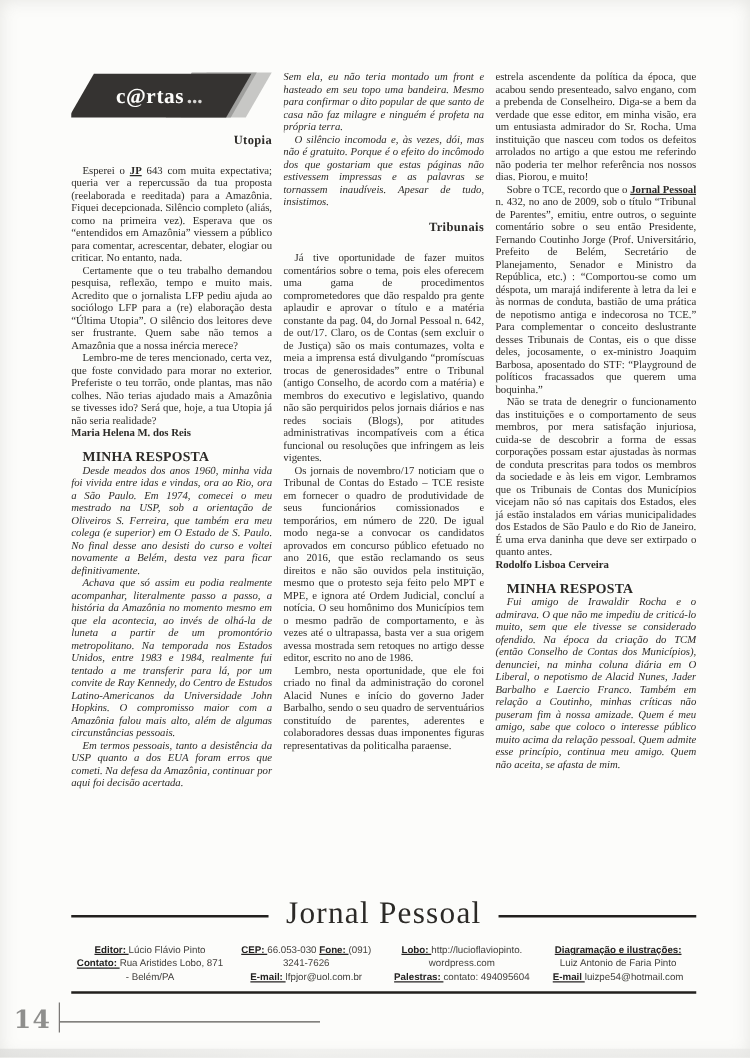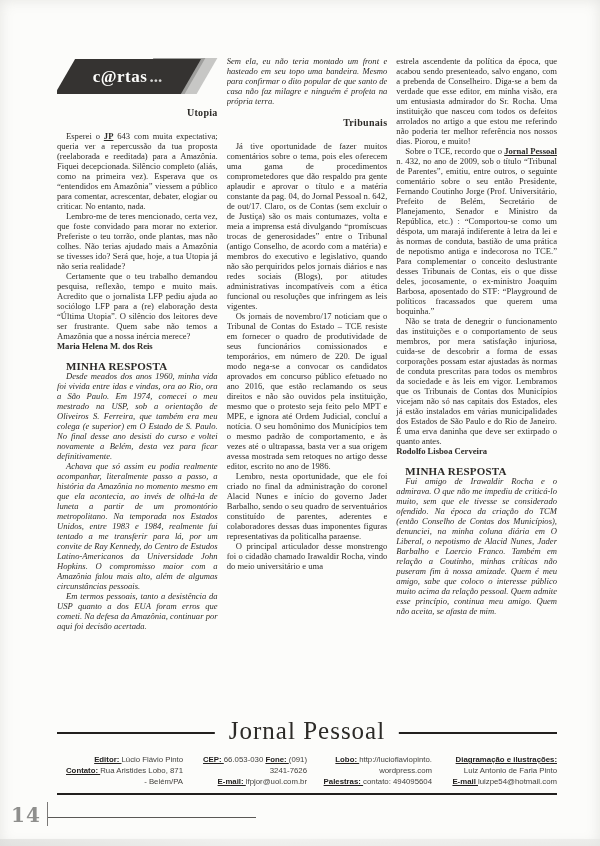--- a/index.html
+++ b/index.html
@@ -30,21 +30,21 @@
   .logo-dots{font-family:"Liberation Serif",serif;font-weight:bold;font-size:17px;color:#d6d6d4;margin-left:2px;}
   
   .footerwrap{position:absolute;left:57px;top:719px;width:500px;}
   .masthead{position:relative;height:32px;}
   .masthead-rule{position:absolute;left:0;right:0;top:13px;border-top:2px solid #22201e;}
   .masthead-title{position:absolute;left:50%;transform:translateX(-50%);top:-2px;background:#fcfcfa;
                   padding:0 14px;font-family:"Liberation Serif",serif;font-size:25px;color:#2c2a27;
                   letter-spacing:1px;white-space:nowrap;}
   .footer-grid{display:grid;grid-template-columns:126px 124px 125px 125px;column-gap:0;margin-top:3px;}
   .fline{font-family:"Liberation Sans",sans-serif;font-size:7.8px;line-height:11px;color:#413f3c;
-         text-align:right;text-indent:0;}
+         text-align:center;text-indent:0;}
   .fline .b{color:#232120;}
   .bottom-rule{border-top:2px solid #22201e;margin-top:6px;}
   
   .page-num{position:absolute;left:11px;top:803px;font-family:"DejaVu Serif",serif;font-weight:bold;
             font-size:20px;color:#8f8f8d;letter-spacing:1px;}
   .crop-v{position:absolute;left:47px;top:802px;width:1px;height:24px;background:#7b7977;}
   .crop-h{position:absolute;left:48px;top:817px;width:208px;height:1px;background:#5a5855;}
   .edition{position:absolute;left:56px;top:856px;font-family:"Liberation Sans",sans-serif;
            font-size:7.5px;letter-spacing:.7px;color:#4c4946;white-space:nowrap;}
   .smudge{position:absolute;left:0;top:839px;width:100%;height:7px;
@@ -64,38 +64,38 @@
         <div class="logo-main">
           <div class="logo-inner">
             <span class="logo-text">c@rtas</span>
             <span class="logo-dots">...</span>
           </div>
         </div>
       </div>
       <div>
           <p class="blk heading-letter"><span>Utopia</span></p>
           <p class="blk para"><span>Esperei o </span><span class="b">JP</span><span> 643 com muita expectativa; queria ver a repercussão da tua proposta (reelaborada e reeditada) para a Amazônia. Fiquei decepcionada. Silêncio completo (aliás, como na primeira vez). Esperava que os “entendidos em Amazônia” viessem a público para comentar, acrescentar, debater, elogiar ou criticar. No entanto, nada.</span></p>
+          <p class="blk para"><span>Certamente que o teu trabalho demandou pesquisa, reflexão, tempo e muito mais. Acredito que o jornalista LFP pediu ajuda ao sociólogo LFP para a (re) elaboração desta “Última Utopia”. O silêncio dos leitores deve ser frustrante. Quem sabe não temos a Amazônia que a nossa inércia merece?</span></p>
           <p class="blk para"><span>Lembro-me de teres mencionado, certa vez, que foste convidado para morar no exterior. Preferiste o teu torrão, onde plantas, mas não colhes. Não terias ajudado mais a Amazônia se tivesses ido? Será que, hoje, a tua Utopia já não seria realidade?</span></p>
-          <p class="blk para"><span>Certamente que o teu trabalho demandou pesquisa, reflexão, tempo e muito mais. Acredito que o jornalista LFP pediu ajuda ao sociólogo LFP para a (re) elaboração desta “Última Utopia”. O silêncio dos leitores deve ser frustrante. Quem sabe não temos a Amazônia que a nossa inércia merece?</span></p>
           <p class="blk signature"><span>Maria Helena M. dos Reis</span></p>
           <p class="blk heading-response"><span>MINHA RESPOSTA</span></p>
           <p class="blk para-italic"><span>Desde meados dos anos 1960, minha vida foi vivida entre idas e vindas, ora ao Rio, ora a São Paulo. Em 1974, comecei o meu mestrado na USP, sob a orientação de Oliveiros S. Ferreira, que também era meu colega (e superior) em O Estado de S. Paulo. No final desse ano desisti do curso e voltei novamente a Belém, desta vez para ficar definitivamente.</span></p>
           <p class="blk para-italic"><span>Achava que só assim eu podia realmente acompanhar, literalmente passo a passo, a história da Amazônia no momento mesmo em que ela acontecia, ao invés de olhá-la de luneta a partir de um promontório metropolitano. Na temporada nos Estados Unidos, entre 1983 e 1984, realmente fui tentado a me transferir para lá, por um convite de Ray Kennedy, do Centro de Estudos Latino-Americanos da Universidade John Hopkins. O compromisso maior com a Amazônia falou mais alto, além de algumas circunstâncias pessoais.</span></p>
           <p class="blk para-italic"><span>Em termos pessoais, tanto a desistência da USP quanto a dos EUA foram erros que cometi. Na defesa da Amazônia, continuar por aqui foi decisão acertada.</span></p>
         </div>
     </div>
 
     <div class="col">
       <div>
           <p class="blk para-italic-noindent"><span>Sem ela, eu não teria montado um front e hasteado em seu topo uma bandeira. Mesmo para confirmar o dito popular de que santo de casa não faz milagre e ninguém é profeta na própria terra.</span></p>
+          <p class="blk para-italic"><span>O silêncio incomoda e, às vezes, dói, mas não é gratuito. Porque é o efeito do incômodo dos que gostariam que estas páginas não estivessem impressas e as palavras se tornassem inaudíveis. Apesar de tudo, insistimos.</span></p>
           <p class="blk heading-letter"><span>Tribunais</span></p>
           <p class="blk para"><span>Já tive oportunidade de fazer muitos comentários sobre o tema, pois eles oferecem uma gama de procedimentos comprometedores que dão respaldo pra gente aplaudir e aprovar o título e a matéria constante da pag. 04, do Jornal Pessoal n. 642, de out/17. Claro, os de Contas (sem excluir o de Justiça) são os mais contumazes, volta e meia a imprensa está divulgando “promíscuas trocas de generosidades” entre o Tribunal (antigo Conselho, de acordo com a matéria) e membros do executivo e legislativo, quando não são perquiridos pelos jornais diários e nas redes sociais (Blogs), por atitudes administrativas incompatíveis com a ética funcional ou resoluções que infringem as leis vigentes.</span></p>
           <p class="blk para"><span>Os jornais de novembro/17 noticiam que o Tribunal de Contas do Estado – TCE resiste em fornecer o quadro de produtividade de seus funcionários comissionados e temporários, em número de 220. De igual modo nega-se a convocar os candidatos aprovados em concurso público efetuado no ano 2016, que estão reclamando os seus direitos e não são ouvidos pela instituição, mesmo que o protesto seja feito pelo MPT e MPE, e ignora até Ordem Judicial, concluí a notícia. O seu homônimo dos Municípios tem o mesmo padrão de comportamento, e às vezes até o ultrapassa, basta ver a sua origem avessa mostrada sem retoques no artigo desse editor, escrito no ano de 1986.</span></p>
           <p class="blk para"><span>Lembro, nesta oportunidade, que ele foi criado no final da administração do coronel Alacid Nunes e início do governo Jader Barbalho, sendo o seu quadro de serventuários constituído de parentes, aderentes e colaboradores dessas duas imponentes figuras representativas da politicalha paraense.</span></p>
-          <p class="blk para"><span>O principal articulador desse monstrengo foi o cidadão chamado Irawaldir Rocha, vindo do meio universitário e uma</span></p>
         </div>
     </div>
 
     <div class="col">
       <div>
           <p class="blk para-noindent"><span>estrela ascendente da política da época, que acabou sendo presenteado, salvo engano, com a prebenda de Conselheiro. Diga-se a bem da verdade que esse editor, em minha visão, era um entusiasta admirador do Sr. Rocha. Uma instituição que nasceu com todos os defeitos arrolados no artigo a que estou me referindo não poderia ter melhor referência nos nossos dias. Piorou, e muito!</span></p>
           <p class="blk para"><span>Sobre o TCE, recordo que o </span><span class="b">Jornal Pessoal</span><span> n. 432, no ano de 2009, sob o título “Tribunal de Parentes”, emitiu, entre outros, o seguinte comentário sobre o seu então Presidente, Fernando Coutinho Jorge (Prof. Universitário, Prefeito de Belém, Secretário de Planejamento, Senador e Ministro da República, etc.) : “Comportou-se como um déspota, um marajá indiferente à letra da lei e às normas de conduta, bastião de uma prática de nepotismo antiga e indecorosa no TCE.” Para complementar o conceito deslustrante desses Tribunais de Contas, eis o que disse deles, jocosamente, o ex-ministro Joaquim Barbosa, aposentado do STF: “Playground de políticos fracassados que querem uma boquinha.”</span></p>
           <p class="blk para"><span>Não se trata de denegrir o funcionamento das instituições e o comportamento de seus membros, por mera satisfação injuriosa, cuida-se de descobrir a forma de essas corporações possam estar ajustadas às normas de conduta prescritas para todos os membros da sociedade e às leis em vigor. Lembramos que os Tribunais de Contas dos Municípios vicejam não só nas capitais dos Estados, eles já estão instalados em várias municipalidades dos Estados de São Paulo e do Rio de Janeiro. É uma erva daninha que deve ser extirpado o quanto antes.</span></p>
           <p class="blk signature"><span>Rodolfo Lisboa Cerveira</span></p>
           <p class="blk heading-response"><span>MINHA RESPOSTA</span></p>

